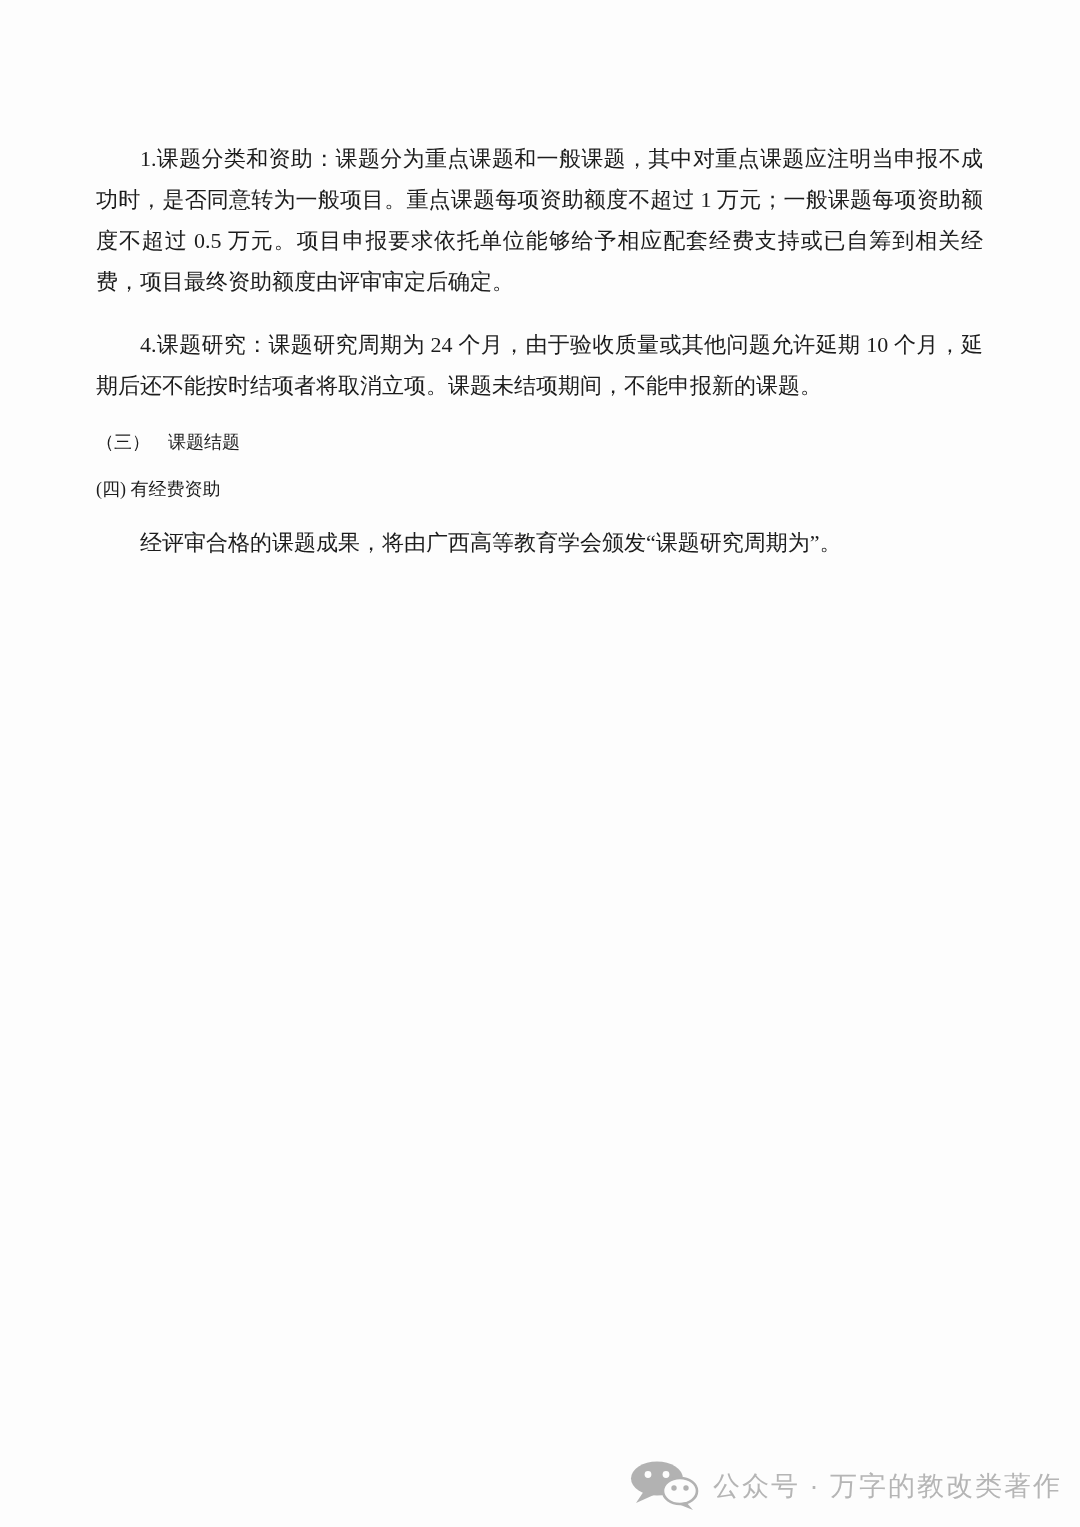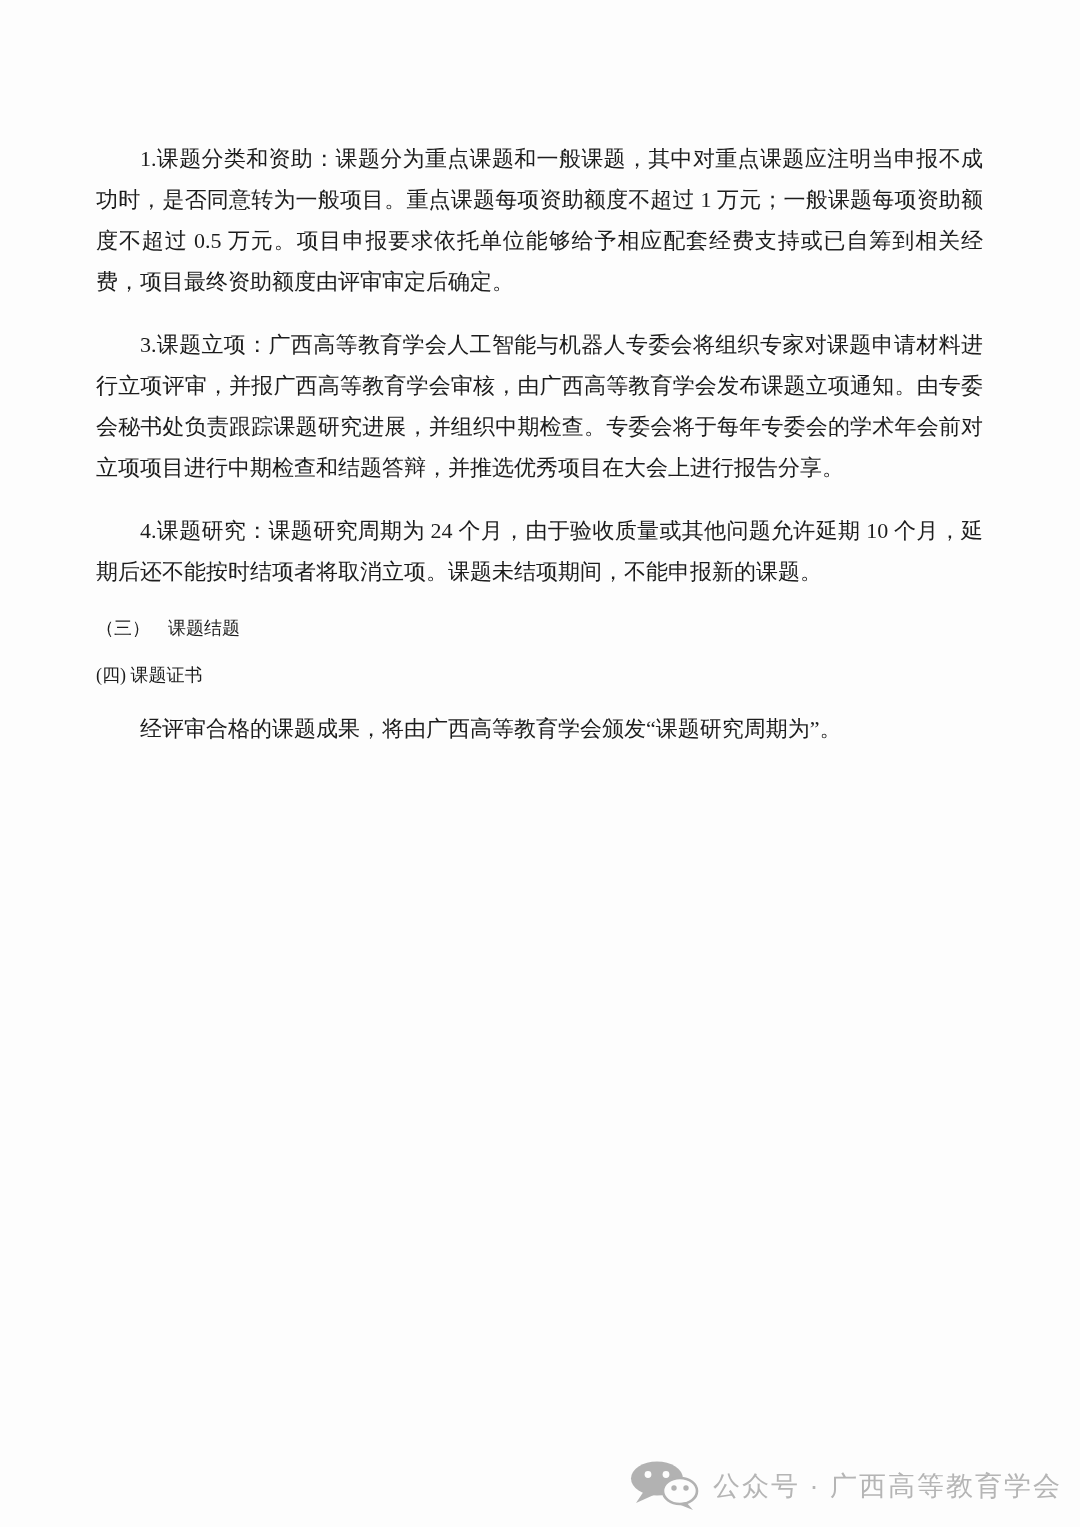--- a/index.html
+++ b/index.html
@@ -48,38 +48,37 @@
   }
   .wechat-icon { display: block; }
 </style>
 </head>
 <body>
 
 <div class="screen">
 
   <div class="doc">
     <p class="para">1.课题分类和资助：课题分为重点课题和一般课题，其中对重点课题应注明当申报不成功时，是否同意转为一般项目。重点课题每项资助额度不超过 1 万元；一般课题每项资助额度不超过 0.5 万元。项目申报要求依托单位能够给予相应配套经费支持或已自筹到相关经费，项目最终资助额度由评审审定后确定。</p>
-    <p class="para">3.课题立项：广西高等教育学会人工智能与机器人专委会将组织专家对课题申请材料进行立项评审，并报广西高等教育学会审核，由广西高等教育学会发布课题立项通知。由专委会秘书处负责跟踪课题研究进展，并组织中期检查。专委会将于每年专委会的学术年会前对立项项目进行中期检查和结题答辩，并推选优秀项目在大会上进行报告分享。</p>
     <p class="para">4.课题研究：课题研究周期为 24 个月，由于验收质量或其他问题允许延期 10 个月，延期后还不能按时结项者将取消立项。课题未结项期间，不能申报新的课题。</p>
     <h2 class="heading">（三）　课题结题</h2>
-    <h2 class="heading">(四) 课题证书</h2>
+    <h2 class="heading">(四) 有经费资助</h2>
     <p class="para">经评审合格的课题成果，将由广西高等教育学会颁发“课题研究周期为”。</p>
   </div>
 
   <div class="footer">
     <span>
       <svg class="wechat-icon" width="70" height="50" viewBox="0 0 70 50" xmlns="http://www.w3.org/2000/svg">
 
         <ellipse cx="27" cy="17.5" rx="26" ry="17" fill="#b2b2b2"></ellipse>
         <path d="M14 30 L6 42 L26 33 Z" fill="#b2b2b2"></path>
         <circle cx="18" cy="13.5" r="3.4" fill="#fdfdfd"></circle>
         <circle cx="36" cy="13.5" r="3.4" fill="#fdfdfd"></circle>
 
         <ellipse cx="50" cy="30" rx="17" ry="13" fill="#fdfdfd" stroke="#b2b2b2" stroke-width="2.6"></ellipse>
         <path d="M56 41 L63 49 L48 43 Z" fill="#b2b2b2"></path>
         <circle cx="44" cy="27" r="2.7" fill="#b2b2b2"></circle>
         <circle cx="56" cy="27" r="2.7" fill="#b2b2b2"></circle>
       </svg>
     </span>
-    <span class="footer-text">公众号 · 广西高等教育学会</span>
+    <span class="footer-text">公众号 · 万字的教改类著作</span>
   </div>
 
 </div>
 
 </body></html>

